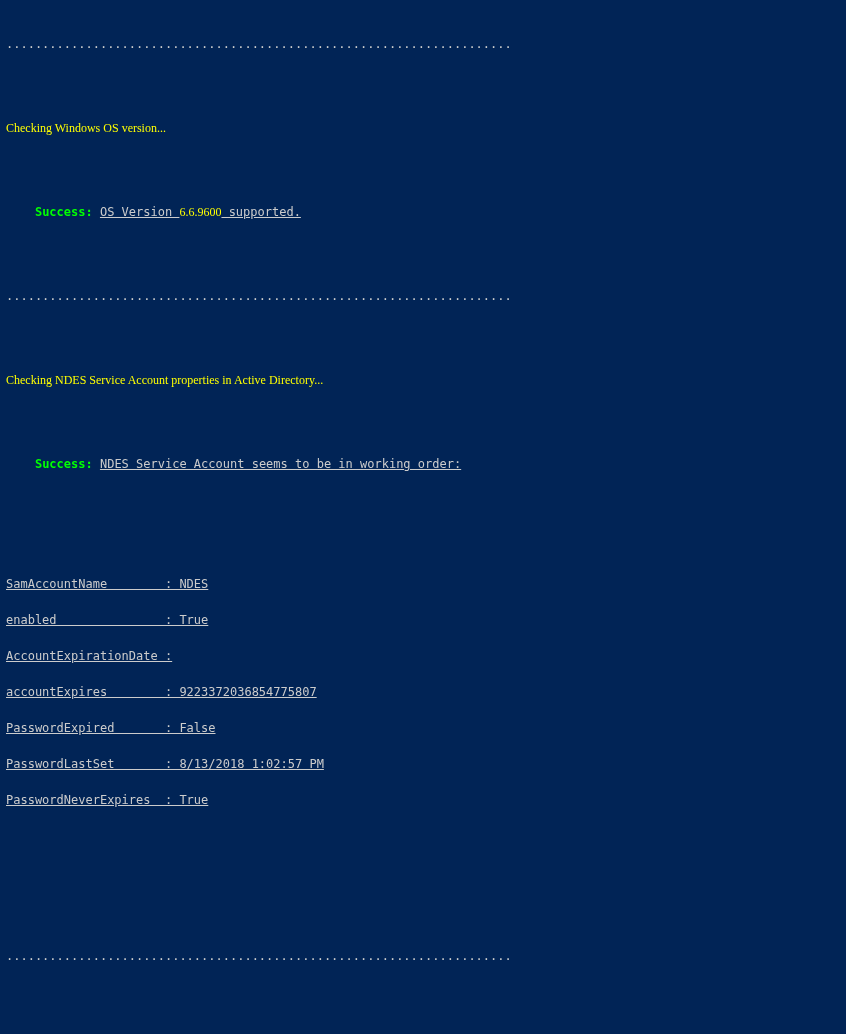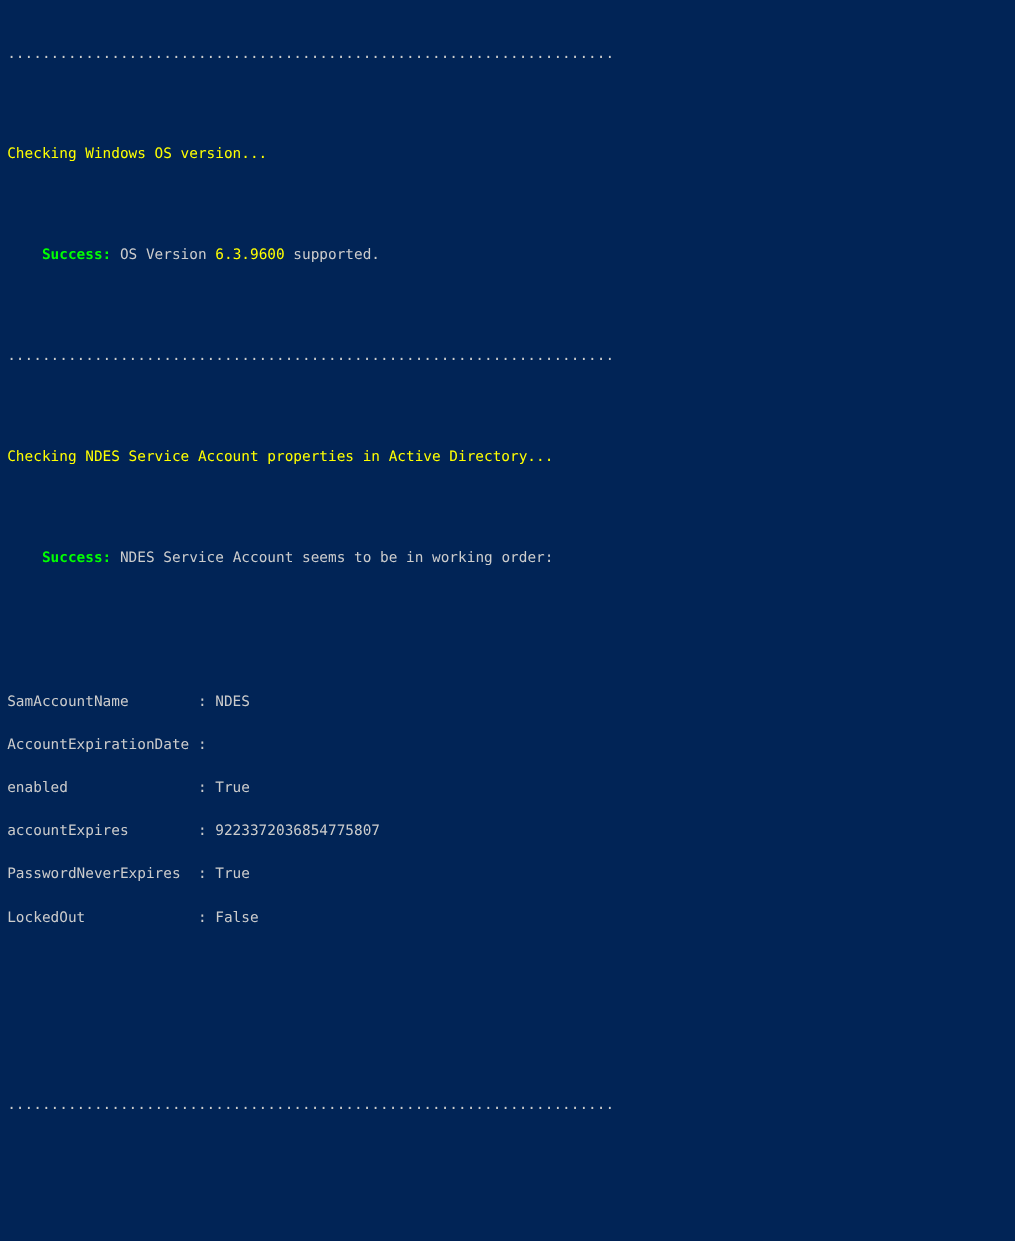--- a/index.html
+++ b/index.html
@@ -23,56 +23,57 @@
   .row {
     display: block;
     white-space: pre-wrap;
     word-break: break-all;
     min-height: 12px;
   }
   .spacer {
     display: block;
     height: 12px;
   }
-  .yellow { color: #eeedf0; color:#f9f1a5; color:#ffff00; }
+  .yellow { color: #eeedf0; color:#f9f1a5; color:#ffff00;font-family:Liberation Serif, serif; }
   .green  { color: #00ff00; font-weight: bold; }
-  .white  { color: #cccccc; }
+  .white  { color: #cccccc; text-decoration: underline; }
   .gray   { color: #cccccc; }
   span[data-bind] { white-space: pre-wrap; }
 </style>
 </head>
 <body>
 
 <div class="terminal">
 
   <div class="row"><span class="gray" data-bind="divider">......................................................................</span></div>
   <div class="spacer"></div>
 
   <div class="row"><span class="yellow" data-bind="check_os.heading">Checking Windows OS version...</span></div>
   <div class="spacer"></div>
   <div class="row">
-    <span class="green" data-bind="check_os.success_prefix">Success: </span><span class="white" data-bind="check_os.text_a">OS Version </span><span class="yellow" data-bind="check_os.version">6.3.9600</span><span class="white" data-bind="check_os.text_b"> supported.</span>
+    <span class="green" data-bind="check_os.success_prefix">Success: </span><span class="white" data-bind="check_os.text_a">OS Version </span><span class="yellow" data-bind="check_os.version">6.6.9600</span><span class="white" data-bind="check_os.text_b"> supported.</span>
   </div>
   <div class="spacer"></div>
   <div class="row"><span class="gray" data-bind="divider">......................................................................</span></div>
   <div class="spacer"></div>
 
   <div class="row"><span class="yellow" data-bind="check_ad.heading">Checking NDES Service Account properties in Active Directory...</span></div>
   <div class="spacer"></div>
   <div class="row">
     <span class="green" data-bind="check_ad.success_prefix">Success: </span><span class="white" data-bind="check_ad.text">NDES Service Account seems to be in working order:</span>
   </div>
   <div class="spacer"></div>
   <div class="spacer"></div>
   <div class="row"><span class="white" data-bind="check_ad.props.SamAccountName">SamAccountName        : NDES</span></div>
+  <div class="row"><span class="white" data-bind="check_ad.props.enabled">enabled               : True</span></div>
   <div class="row"><span class="white" data-bind="check_ad.props.AccountExpirationDate">AccountExpirationDate :</span></div>
-  <div class="row"><span class="white" data-bind="check_ad.props.enabled">enabled               : True</span></div>
   <div class="row"><span class="white" data-bind="check_ad.props.accountExpires">accountExpires        : 9223372036854775807</span></div>
+  <div class="row"><span class="white" data-bind="check_ad.props.PasswordExpired">PasswordExpired       : False</span></div>
+  <div class="row"><span class="white" data-bind="check_ad.props.PasswordLastSet">PasswordLastSet       : 8/13/2018 1:02:57 PM</span></div>
   <div class="row"><span class="white" data-bind="check_ad.props.PasswordNeverExpires">PasswordNeverExpires  : True</span></div>
-  <div class="row"><span class="white" data-bind="check_ad.props.LockedOut">LockedOut             : False</span></div>
   <div class="spacer"></div>
   <div class="spacer"></div>
   <div class="spacer"></div>
 
   <div class="row"><span class="gray" data-bind="divider">......................................................................</span></div>
   
   
   
   
   

